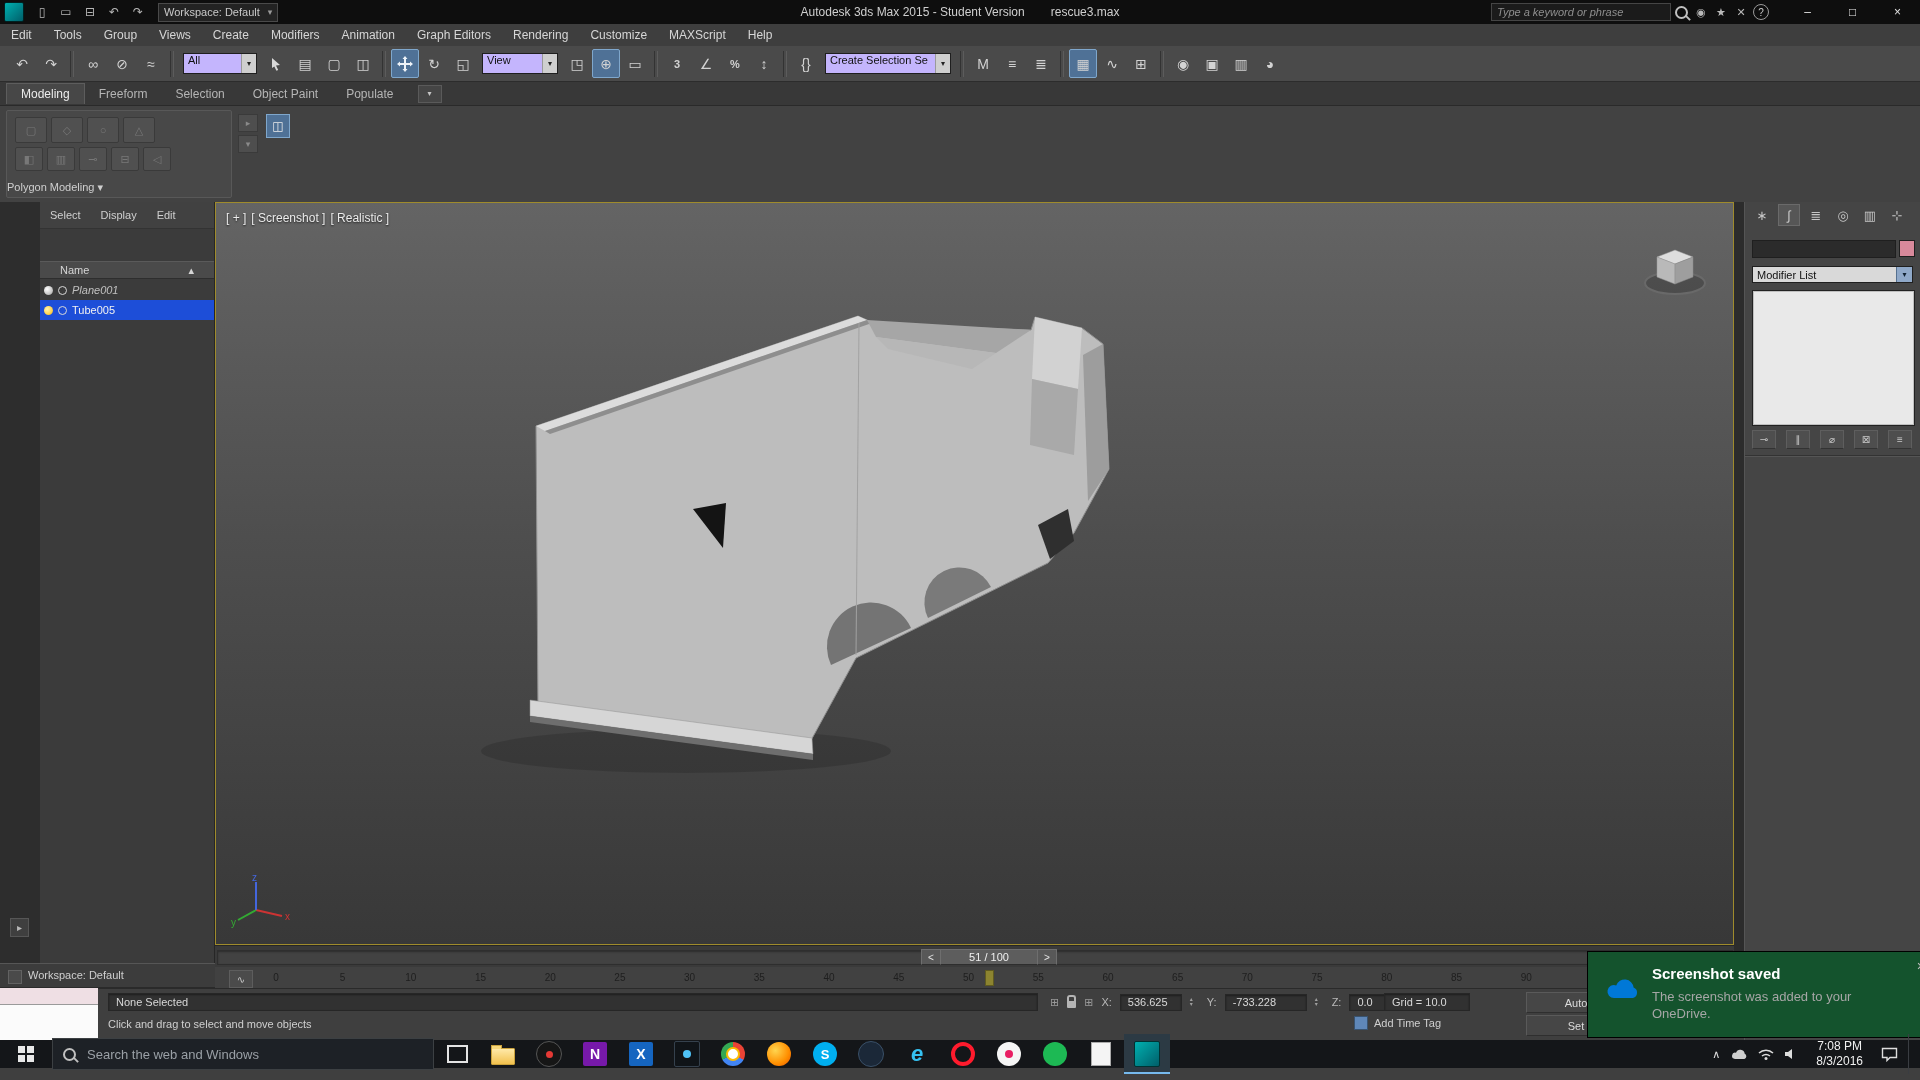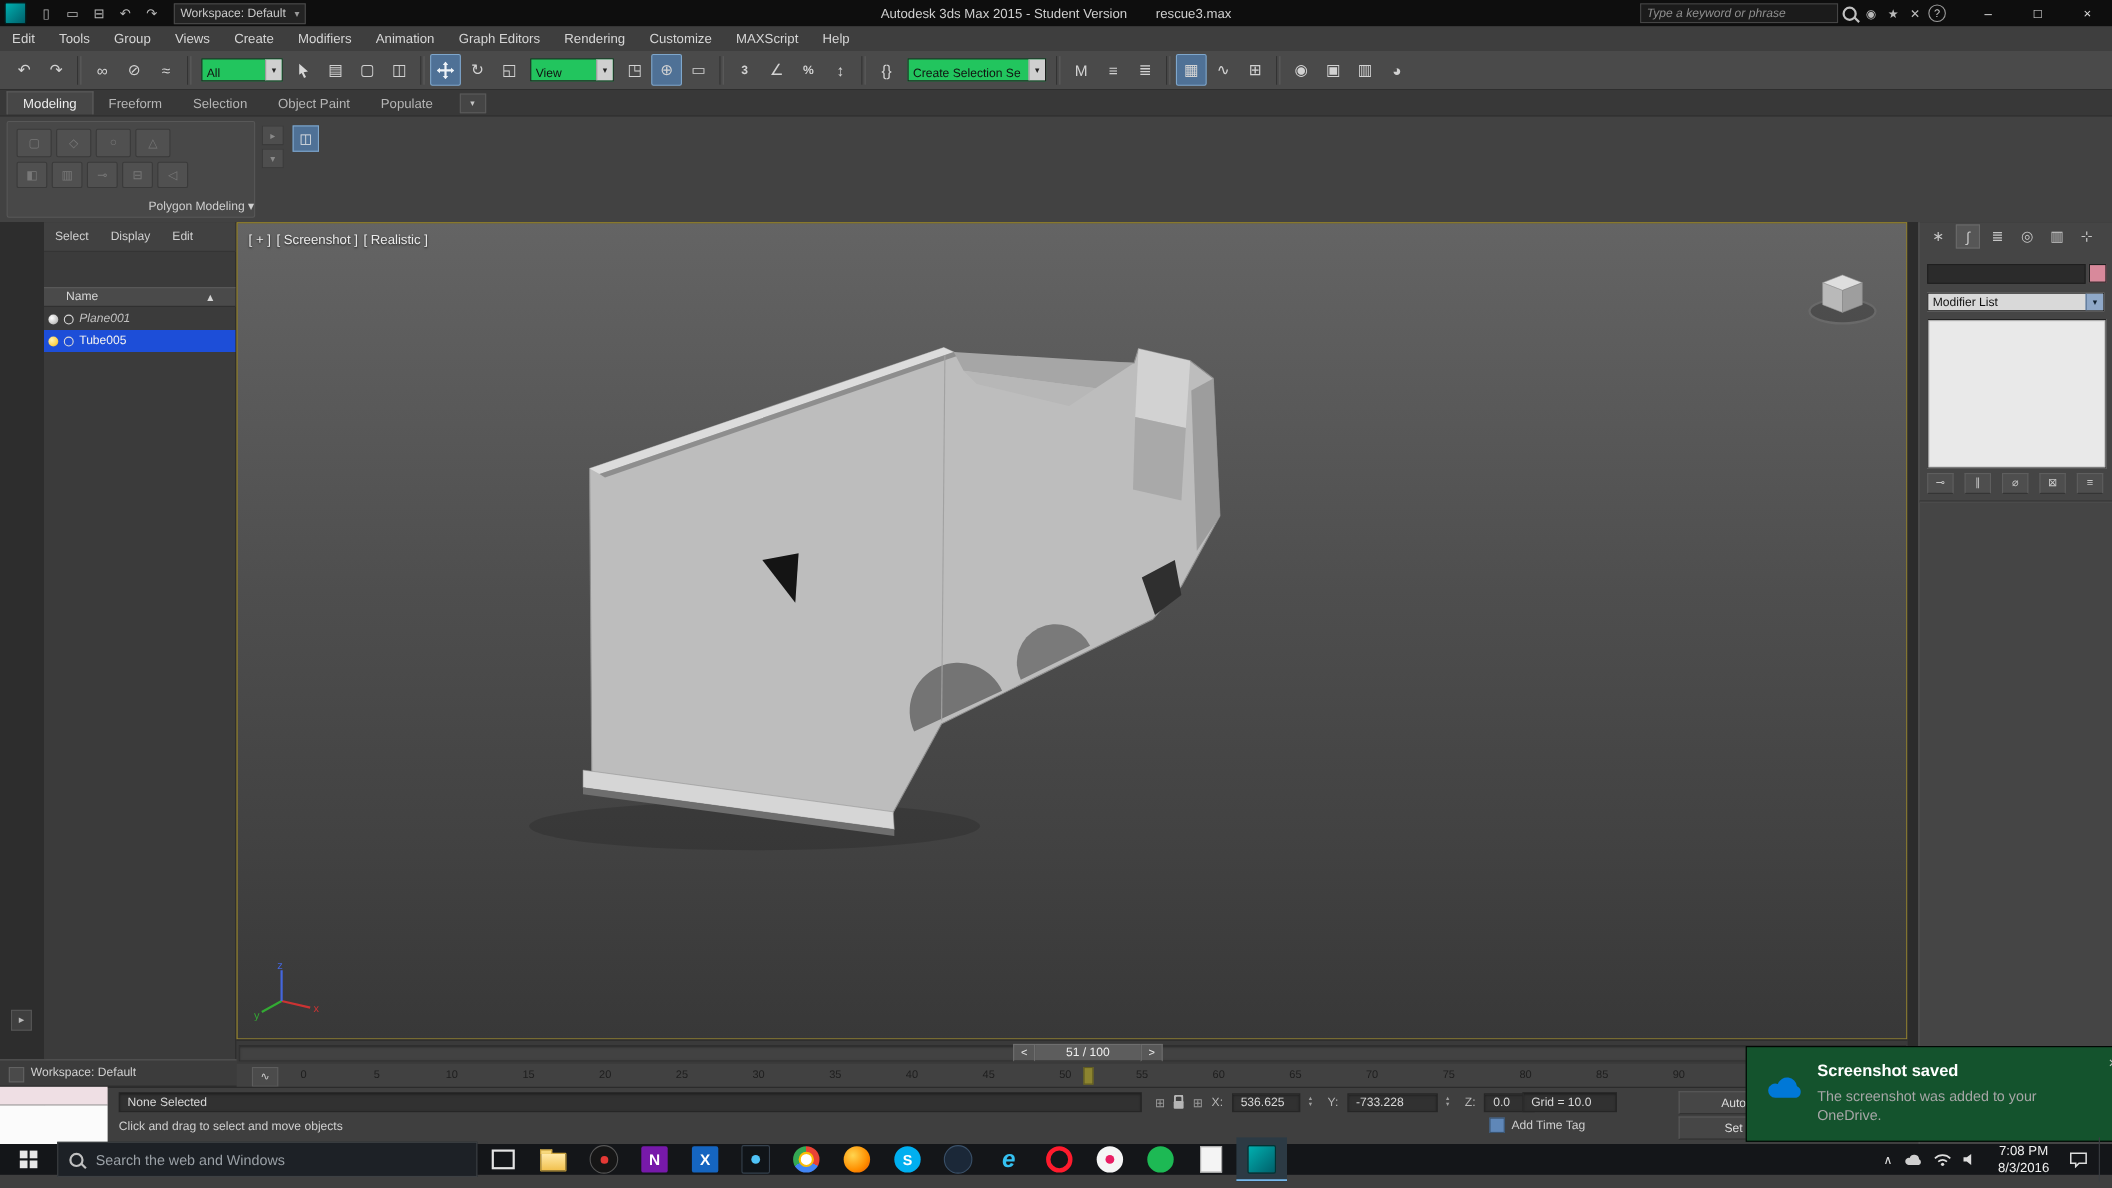--- a/index.html
+++ b/index.html
@@ -38,38 +38,38 @@
   #menubar{left:0;top:24px;width:1920px;height:22px;background:#3e3e3e;border-bottom:1px solid #2e2e2e;}
   .menu-item{padding:0 11px;font-size:12px;color:#d6d6d6;height:22px;display:flex;align-items:center;}
 
   
   #toolbar{left:0;top:46px;width:1920px;height:36px;background:#4a4a4a;border-bottom:1px solid #2c2c2c;
            padding-left:8px;box-sizing:border-box;gap:1px;}
   .tbtn{width:26px;height:27px;display:flex;align-items:center;justify-content:center;
         color:#d2d2d2;font-size:14px;border:1px solid transparent;border-radius:2px;}
   .tbtn.hl{background:#4f7196;border:1px solid #7fa7cc;}
   .tsep{width:2px;height:26px;border-left:1px solid #333;border-right:1px solid #5c5c5c;margin:0 4px;}
-  .tdrop{height:19px;background:#22c55e;border:1px solid #1f1f1f;color:#111;font-size:11px;
-         display:flex;align-items:flex-end;margin:0 4px;}
+  .tdrop{height:19px;background:#c4b5fd;border:1px solid #1f1f1f;color:#111;font-size:11px;
+         display:flex;align-items:flex-start;margin:0 4px;}
   .tdrop .val{padding:0 4px;white-space:nowrap;overflow:hidden;}
   .tdrop .dcaret{width:14px;height:100%;background:#cfcfcf;border-left:1px solid #9a9a9a;
          display:flex;align-items:center;justify-content:center;font-size:8px;color:#222;}
   .snaptxt{font-size:11px;font-weight:bold;}
 
   
   #ribbontabs{left:0;top:82px;width:1920px;height:24px;background:#383838;border-bottom:1px solid #2a2a2a;padding-left:6px;box-sizing:border-box;}
   .rtab{padding:3px 14px;font-size:12px;color:#b5b5b5;}
   .rtab.active{background:#474747;border:1px solid #5d5d5d;border-bottom:none;color:#ececec;}
   .rib-toggle{width:22px;height:16px;margin-left:10px;border:1px solid #5a5a5a;background:#454545;
               color:#c5c5c5;font-size:8px;display:flex;align-items:center;justify-content:center;}
   #ribbonbody{left:0;top:106px;width:1920px;height:96px;background:#424242;border-bottom:1px solid #2a2a2a;}
   .rib-group{left:6px;top:4px;width:224px;height:86px;background:#484848;border:1px solid #585858;border-radius:2px;}
   .rib-ico{background:#505050;border:1px solid #3a3a3a;color:#787878;display:flex;align-items:center;
            justify-content:center;font-size:11px;border-radius:2px;}
-  .rib-label{position:absolute;bottom:3px;left:0;width:100%;text-align:right;font-size:11px;color:#cfcfcf;}
+  .rib-label{position:absolute;bottom:3px;left:0;width:100%;text-align:left;font-size:11px;color:#cfcfcf;}
   .rib-mini{width:18px;height:16px;background:#4e4e4e;border:1px solid #3a3a3a;color:#8a8a8a;
             font-size:9px;display:flex;align-items:center;justify-content:center;}
   .rib-hl{width:22px;height:22px;background:#4f7196;border:1px solid #7fa7cc;color:#e8e8e8;
           font-size:12px;display:flex;align-items:center;justify-content:center;}
 
   
   #leftstrip{left:0;top:202px;width:40px;height:838px;background:#2d2d2d;border-right:1px solid #222;}
   .strip-btn{left:10px;top:716px;width:17px;height:17px;background:#3f3f3f;border:1px solid #565656;
              color:#b9b9b9;font-size:10px;display:flex;align-items:center;justify-content:center;}
   #explorer{left:40px;top:202px;width:175px;height:761px;background:#3b3b3b;border-right:1px solid #262626;box-sizing:border-box;}

